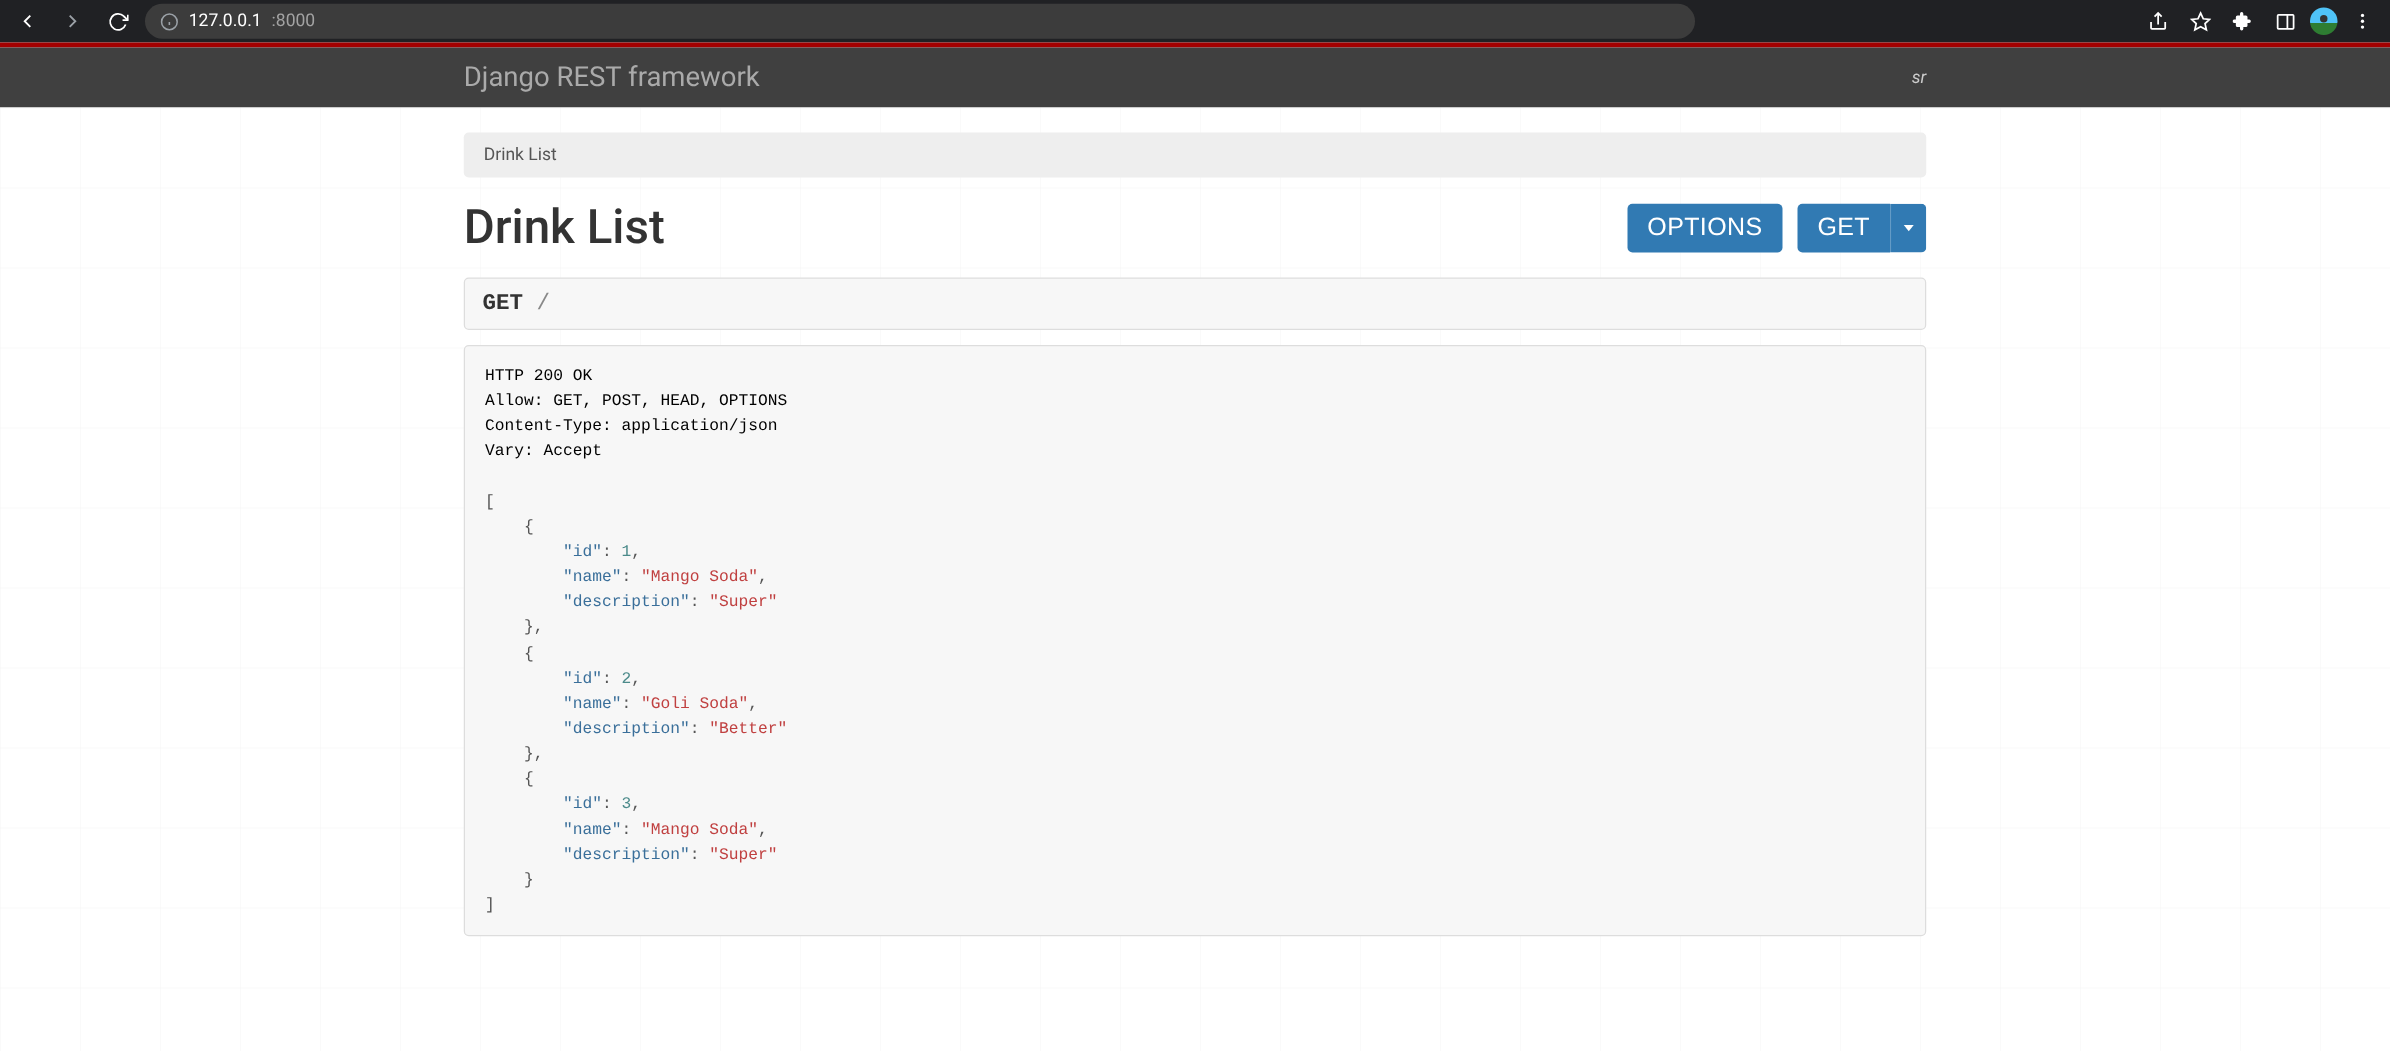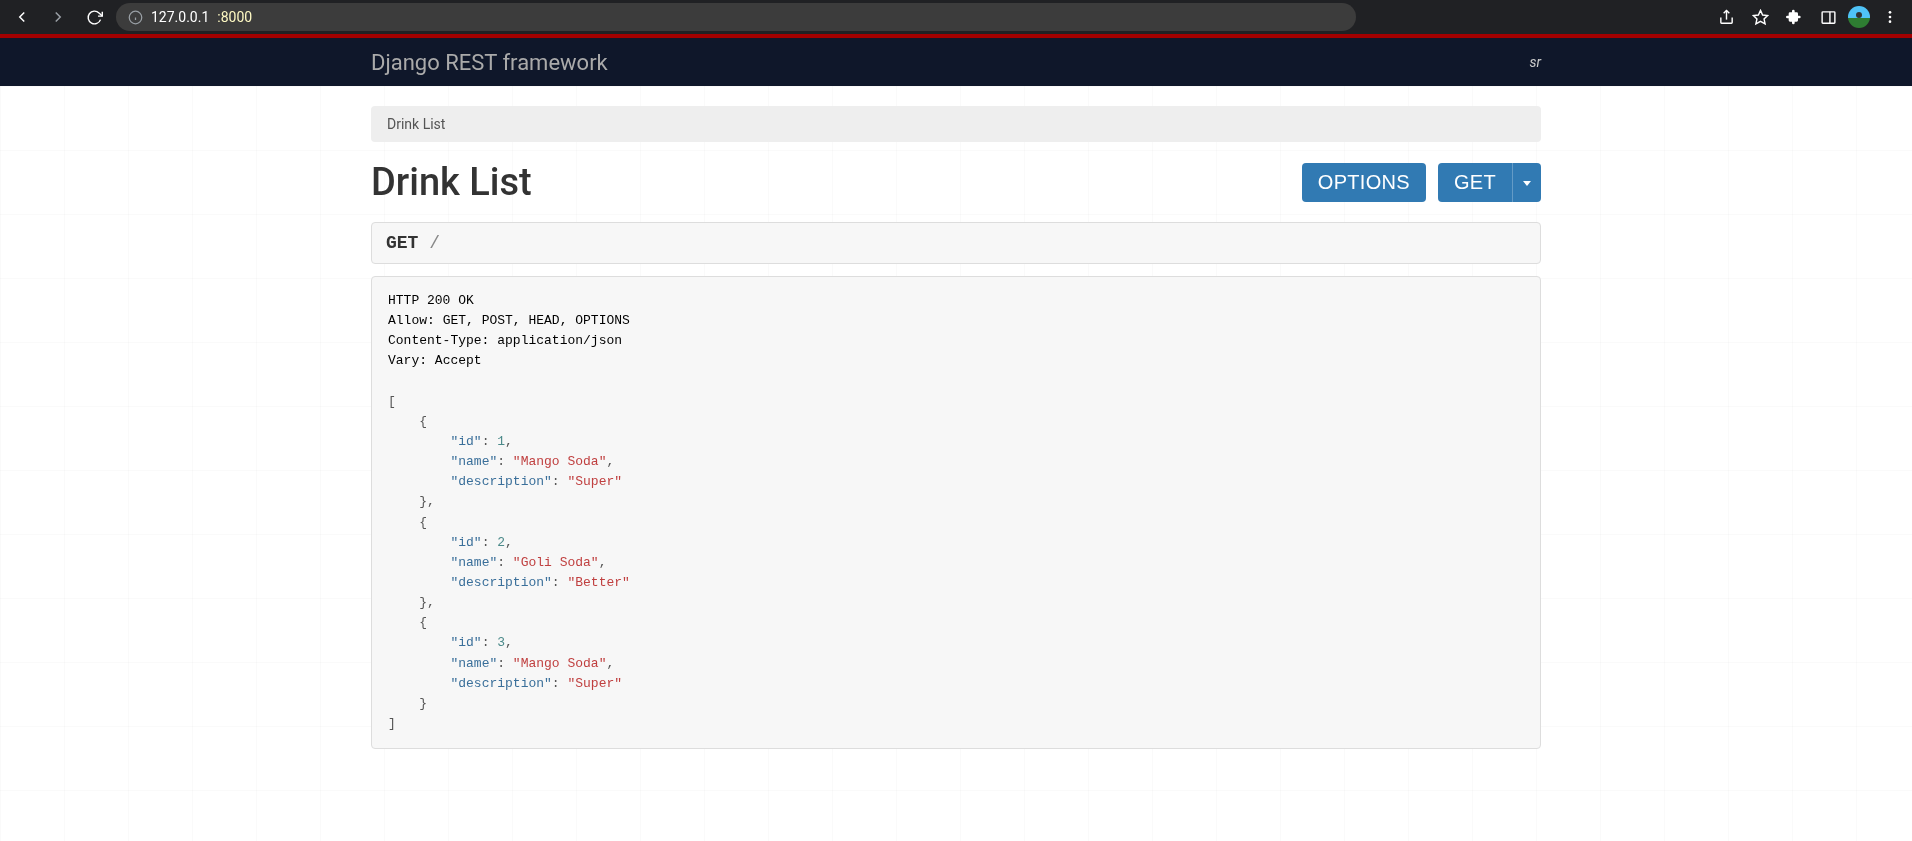--- a/index.html
+++ b/index.html
@@ -6,32 +6,32 @@
   html, body { height: 100%; font-family: -apple-system, BlinkMacSystemFont, "Segoe UI", Roboto, Helvetica, Arial, sans-serif; }
   body { display: flex; flex-direction: column; overflow: hidden; background: #fff; }
 
   
   .chrome { background: #202124; height: 34px; display: flex; align-items: center; padding: 0 8px; gap: 8px; }
   .nav-icon { width: 28px; height: 28px; display: flex; align-items: center; justify-content: center; color: #9aa0a6; border-radius: 50%; cursor: pointer; }
   .nav-icon.enabled { color: #fff; }
   .address-bar { flex: 0 0 auto; width: 1240px; background: #3c3c3c; height: 28px; border-radius: 14px; display: flex; align-items: center; padding: 0 12px; gap: 8px; color: #e8eaed; font-size: 14px; }
   .info-icon { color: #9aa0a6; display: flex; align-items: center; }
   .url-text { color: #fff; }
-  .url-port { color: #fef9c3; }
+  .url-port { color: #a3a3a3; }
   .chrome-spacer { flex: 1; }
   .chrome-right { display: flex; align-items: center; gap: 6px; }
   .chrome-right .nav-icon { color: #fff; }
   .avatar { width: 22px; height: 22px; border-radius: 50%; background: linear-gradient(180deg,#4fc3f7 0%,#4fc3f7 55%,#2e7d32 55%,#2e7d32 100%); position: relative; overflow: hidden; }
   .avatar::after { content:""; position:absolute; left:50%; top:40%; width:6px; height:6px; background:#333; border-radius:50%; transform:translate(-50%,-50%); }
 
   
   .accent-strip { height: 4px; background: #a30000; }
 
   
-  .navbar { background: #0f172a; height: 48px; display: flex; align-items: center; padding: 0 0; }
+  .navbar { background: #404040; height: 48px; display: flex; align-items: center; padding: 0 0; }
   .navbar-inner { width: 1170px; margin: 0 auto; display: flex; align-items: center; justify-content: space-between; }
   .brand { color: #aaa; font-size: 22px; font-weight: 400; }
   .user-label { color: #ccc; font-size: 14px; font-style: italic; }
 
   
   .viewport { flex: 1; overflow-y: scroll; background: #fff; background-image: linear-gradient(rgba(0,0,0,0.02) 1px, transparent 1px), linear-gradient(90deg, rgba(0,0,0,0.02) 1px, transparent 1px); background-size: 64px 64px; }
   .container { width: 1170px; margin: 0 auto; padding-top: 20px; }
 
   .breadcrumbs { background: #eee; border-radius: 4px; padding: 10px 16px; color: #555; font-size: 14px; margin-bottom: 18px; }
 

